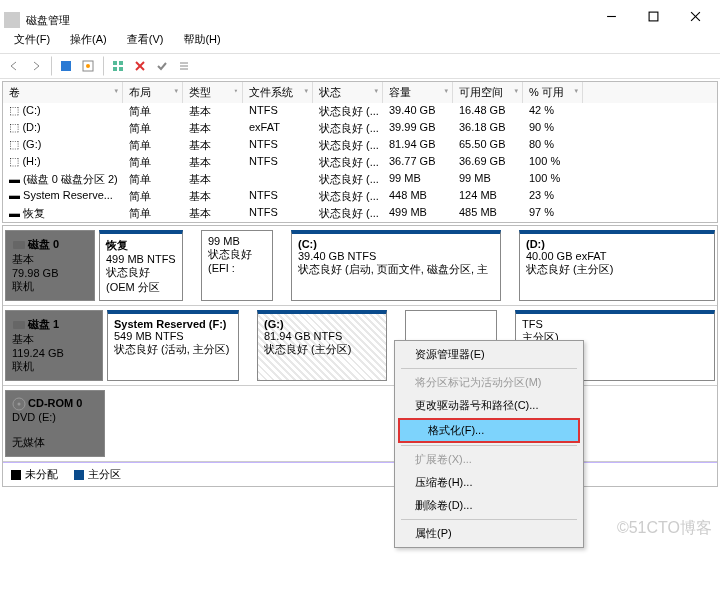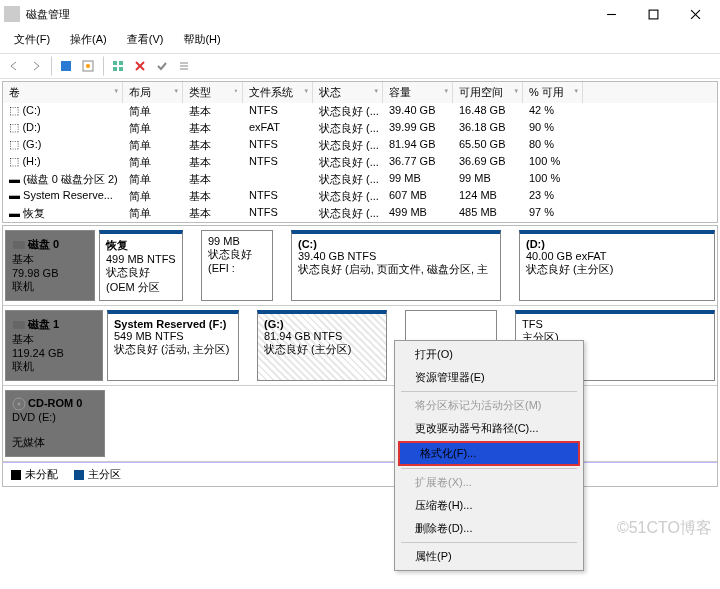--- a/index.html
+++ b/index.html
@@ -1,17 +1,17 @@
 <!DOCTYPE html>
 <html><head>
 <meta charset="utf-8">
 <style>
 * { box-sizing: border-box; font-family: "Microsoft YaHei", "Segoe UI", sans-serif; font-size: 11px; }
 body { margin: 0; background: #fff; width: 720px; height: 589px; overflow: hidden; }
-.titlebar { height: 28px; display: flex; align-items: center; padding: 0 4px; }
+.titlebar { height: 28px; display: flex; align-items: flex-end; padding: 0 4px; }
 .titlebar .icon { width: 16px; height: 16px; background: #ccc; margin-right: 6px; }
 .title { flex: 1; }
 .winbtns { display: flex; gap: 0; }
 .winbtn { width: 42px; height: 24px; display: flex; align-items: center; justify-content: center; }
 .winbtn svg { width: 11px; height: 11px; }
 .menubar { display: flex; gap: 12px; padding: 2px 10px 4px; }
 .menuitem { padding: 2px 4px; }
 .toolbar { display: flex; gap: 2px; padding: 2px 4px; border-top: 1px solid #e0e0e0; border-bottom: 1px solid #e0e0e0; }
 .tbtn { width: 20px; height: 20px; display: flex; align-items: center; justify-content: center; border: 1px solid transparent; }
 .tbtn.sep { border-right: 1px solid #ccc; width: 1px; margin: 0 2px; }
@@ -31,21 +31,21 @@
 .parts { flex: 1; display: flex; padding: 4px 2px; gap: 18px; }
 .partblock { border: 1px solid #888; border-top: 4px solid #0a4b8c; padding: 4px 6px; background: #fff; overflow: hidden; position: relative; }
 .partblock .pname { font-weight: bold; }
 .partblock.selected { background: repeating-linear-gradient(45deg,#e8e8e8,#e8e8e8 2px,#fff 2px,#fff 5px); }
 .partblock.noheader { border-top: 1px solid #888; }
 .legend { padding: 4px 8px; display: flex; gap: 16px; border-top: 1px solid #c4b5fd; }
 .legend span.sw { display: inline-block; width: 10px; height: 10px; margin-right: 4px; vertical-align: middle; }
 .ctxmenu { position: absolute; left: 394px; top: 340px; width: 190px; background: #f0f0f0; border: 1px solid #999; box-shadow: 2px 2px 4px rgba(0,0,0,0.2); z-index: 10; padding: 2px; }
 .ctxmenu .mi { padding: 4px 18px; }
 .ctxmenu .mi.dis { color: #9a9a9a; }
-.ctxmenu .mi.hl { background: #1d4ed8; border: 2px solid #d33; margin: 1px; padding: 3px 20px; }
+.ctxmenu .mi.hl { background: #7dd3fc; border: 2px solid #d33; margin: 1px; padding: 3px 28px; }
 .ctxmenu hr { border: none; border-top: 1px solid #c8c8c8; margin: 2px 4px; }
 .watermark { position: absolute; right: 8px; bottom: 50px; color: #ccc; font-size: 16px; }
 </style>
 </head>
 <body>
 
 <div class="titlebar">
   <span class="icon"></span>
   <span class="title">磁盘管理</span>
   <div class="winbtns">
@@ -188,21 +188,21 @@
         <div class="c5">99 MB</div>
         <div class="c6">99 MB</div>
         <div class="c7">100 %</div>
       </div>
       <div class="lvrow">
         <div class="c0">▬ System Reserve...</div>
         <div class="c1">简单</div>
         <div class="c2">基本</div>
         <div class="c3">NTFS</div>
         <div class="c4">状态良好 (...</div>
-        <div class="c5">607 MB</div>
+        <div class="c5">448 MB</div>
         <div class="c6">124 MB</div>
         <div class="c7">23 %</div>
       </div>
       <div class="lvrow">
         <div class="c0">▬ 恢复</div>
         <div class="c1">简单</div>
         <div class="c2">基本</div>
         <div class="c3">NTFS</div>
         <div class="c4">状态良好 (...</div>
         <div class="c5">499 MB</div>
@@ -276,21 +276,20 @@
         <div class="parts"></div>
       </div>
     </div>
   <div class="legend">
     <span><span class="sw" style="background:#000"></span><span>未分配</span></span>
     <span><span class="sw" style="background:#0a4b8c"></span><span>主分区</span></span>
   </div>
 </div>
 
 <div class="ctxmenu">
-  <div class="mi">打开(O)</div>
   <div class="mi">资源管理器(E)</div>
   <hr>
   <div class="mi dis">将分区标记为活动分区(M)</div>
   <div class="mi">更改驱动器号和路径(C)...</div>
   <div class="mi hl">格式化(F)...</div>
   <hr>
   <div class="mi dis">扩展卷(X)...</div>
   <div class="mi">压缩卷(H)...</div>
   <div class="mi">删除卷(D)...</div>
   <hr>

